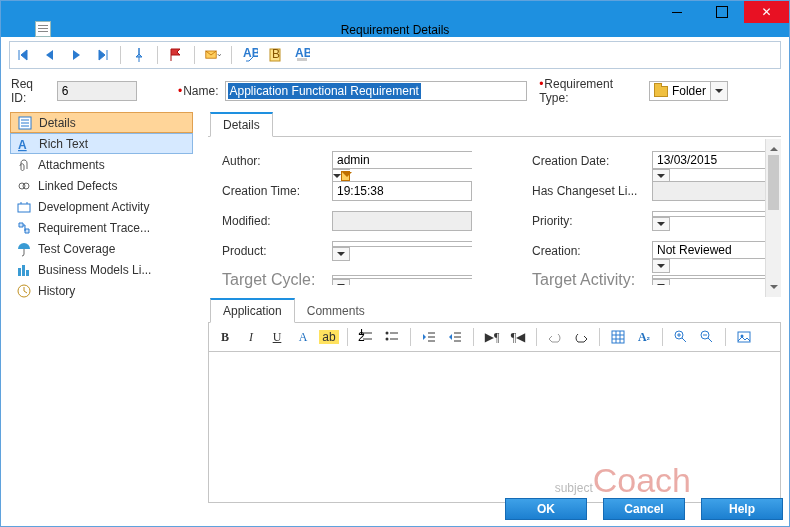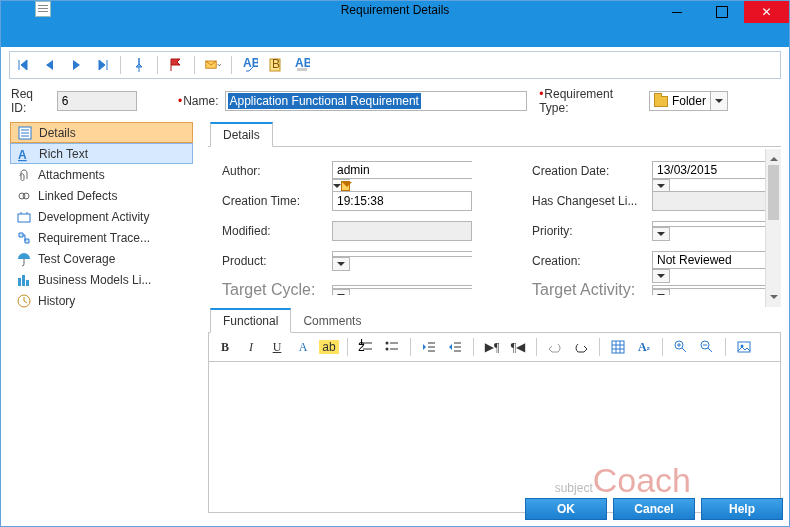--- a/index.html
+++ b/index.html
@@ -1,18 +1,18 @@
 <!DOCTYPE html>
 <html><head>
 <meta charset="utf-8">
 <style>
   * { box-sizing: border-box; font-family: "Segoe UI", Tahoma, sans-serif; font-size: 12px; }
   body { margin:0; padding:0; background:#fff; width:790px; height:527px; overflow:hidden; position:relative; border:1px solid #5fa2dd;}
   
-  .titlebar { height:46px; background:#1e90e0; color:#fff; display:flex; align-items:flex-start; position:relative;padding-left:28px; }
+  .titlebar { height:36px; background:#1e90e0; color:#fff; display:flex; align-items:flex-end; position:relative;padding-left:28px; }
   .titlebar .doc-icon { width:16px; height:16px; margin:0 6px; background:#fff; border:1px solid #9bb; position:relative;}
   .titlebar .doc-icon:after{content:""; position:absolute; left:2px; right:2px; top:3px; height:1px; background:#888; box-shadow:0 3px 0 #888, 0 6px 0 #888;}
   .titlebar .title { flex:0 0 auto; margin:0 auto; position:absolute; left:0; right:0; text-align:center; font-size:14px; color:#333; pointer-events:none;}
   .titlebar .title-text{ background:transparent; color:#000;}
   .winbtns { position:absolute; right:0; top:0; height:22px; display:flex;}
   .winbtn { width:45px; height:22px; display:flex; align-items:center; justify-content:center; color:#000;}
   .winbtn.min:before{content:""; width:10px; height:1px; background:#000;}
   .winbtn.max:before{content:""; width:10px; height:10px; border:1px solid #000;}
   .winbtn.close{ background:#e81123; color:#fff;}
   .winbtn.close:before{content:"✕"; font-size:12px; color:#fff;}
@@ -63,21 +63,21 @@
   .vscroll .down{ position:absolute; bottom:0; left:0; right:0;}
   .vscroll .down:before{content:""; border:4px solid transparent; border-top-color:#666;}
   .vscroll .thumb{ position:absolute; left:2px; right:2px; top:16px; height:55px; background:#c9c9c9;}
   
   .lower{ flex:1; display:flex; flex-direction:column; }
   .lower .tabstrip{ padding-left:2px;}
   .rte-bar{ border:1px solid #c5c5c5; border-top:none; padding:4px 6px; display:flex; gap:6px; align-items:center; flex-wrap:nowrap;}
   .rte-bar .rbtn{ width:20px; height:20px; display:flex; align-items:center; justify-content:center; font-family:"Times New Roman",serif; color:#333;}
   .rte-area{ flex:1; border:1px solid #c5c5c5; border-top:none; background:#fff;}
   
-  .btnbar{ position:absolute; right:6px; bottom:6px; display:flex; gap:6px;}
+  .btnbar{ position:absolute; right:6px; bottom:6px; display:flex; gap:16px;}
   .dlg-btn{ width:82px; height:22px; background:linear-gradient(#3ea1e8,#1c7fd0); color:#fff; border:1px solid #156bb5; display:flex; align-items:center; justify-content:center; font-weight:bold;}
   
   .wm{ position:absolute; right:98px; bottom:26px; font-family:"Brush Script MT","Segoe Script",cursive; font-size:30px; color:#666; opacity:.45; }
   .wm .red{ color:#d24a3e; font-size:34px;}
   .cut{ color:#888; font-size:16px;}
 </style>
 </head>
 <body>
 
 <div class="titlebar">
@@ -325,21 +325,21 @@
       </div>
     </div>
     <div class="vscroll">
       <div class="up"></div>
       <div class="thumb"></div>
       <div class="down"></div>
     </div>
 
     <div class="lower">
       <div class="tabstrip">
-        <div class="tab active">Functional</div>
+        <div class="tab active">Application</div>
         <div class="tab">Comments</div>
       </div>
       <div class="rte-bar">
         <div class="rbtn" style="font-weight:bold;">B</div>
         <div class="rbtn" style="font-style:italic;">I</div>
         <div class="rbtn" style="text-decoration:underline;">U</div>
         <div class="rbtn" style="color:#1e6fc0;">A</div>
         <div class="rbtn">
             <span style="background:#ffe25f;padding:0 3px;">ab</span>
           </div>

